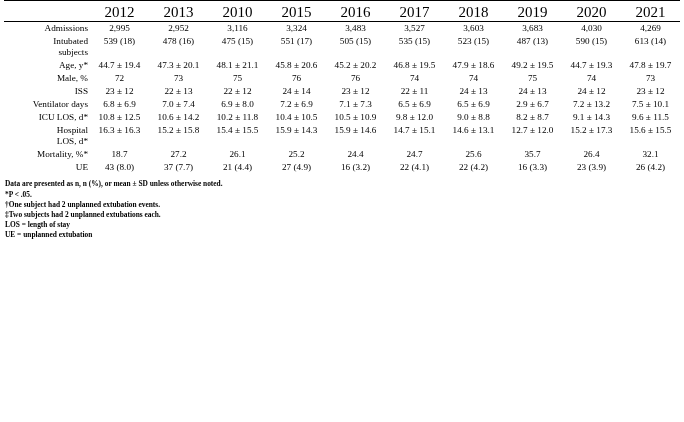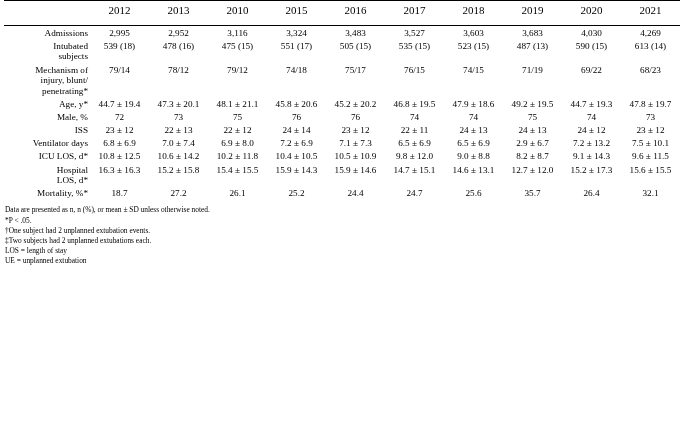--- a/index.html
+++ b/index.html
@@ -28,22 +28,22 @@
     font-size: 9.2px;
   }
   table.data th, table.data td {
     padding: 1.1px 2px;
     vertical-align: top;
     font-weight: normal;
     line-height: 1.18;
   }
   thead tr.head-row th {
     text-align: center;
-    font-size: 11px;
-    padding-bottom: 9px;
+    font-size: 15px;
+    padding-bottom: 0;
     padding-top: 2.5px;
   }
   thead tr.head-row th.rowlabel-head {
     text-align: left;
   }
   .rule-top {
     border-top: 1.1px solid #000;
   }
   .rule-mid {
     border-bottom: 0.7px solid #000;
@@ -66,20 +66,21 @@
     text-indent: 0;
   }
   .notes {
     margin-top: 5px;
     font-size: 7.4px;
     line-height: 1.38;
     padding-left: 1px;
   }
   .notes div {
     white-space: nowrap;
+    font-weight: bold;
   }
 </style>
 </head>
 <body>
 
 <div class="sheet">
 
   <table class="data">
     <colgroup>
       <col style="width:86px">
@@ -137,36 +138,20 @@
         <td class="val">475 (15)</td>
         <td class="val">551 (17)</td>
         <td class="val">505 (15)</td>
         <td class="val">535 (15)</td>
         <td class="val">523 (15)</td>
         <td class="val">487 (13)</td>
         <td class="val">590 (15)</td>
         <td class="val">613 (14)</td>
       </tr>
 
-      <tr>
-        <td class="rowlabel">
-          <span>Mechanism of</span>
-          <span class="indent">injury, blunt/ penetrating*</span>
-        </td>
-        <td class="val">79/14</td>
-        <td class="val">78/12</td>
-        <td class="val">79/12</td>
-        <td class="val">74/18</td>
-        <td class="val">75/17</td>
-        <td class="val">76/15</td>
-        <td class="val">74/15</td>
-        <td class="val">71/19</td>
-        <td class="val">69/22</td>
-        <td class="val">68/23</td>
-      </tr>
 
       <tr>
         <td class="rowlabel">
           <span>Age, y*</span>
         </td>
         <td class="val">44.7 ± 19.4</td>
         <td class="val">47.3 ± 20.1</td>
         <td class="val">48.1 ± 21.1</td>
         <td class="val">45.8 ± 20.6</td>
         <td class="val">45.2 ± 20.2</td>
@@ -267,20 +252,35 @@
         <td class="val">26.1</td>
         <td class="val">25.2</td>
         <td class="val">24.4</td>
         <td class="val">24.7</td>
         <td class="val">25.6</td>
         <td class="val">35.7</td>
         <td class="val">26.4</td>
         <td class="val">32.1</td>
       </tr>
 
+      <tr>
+        <td class="rowlabel">
+          <span>UE</span>
+        </td>
+        <td class="val">43 (8.0)</td>
+        <td class="val">37 (7.7)</td>
+        <td class="val">21 (4.4)</td>
+        <td class="val">27 (4.9)</td>
+        <td class="val">16 (3.2)</td>
+        <td class="val">22 (4.1)</td>
+        <td class="val">22 (4.2)</td>
+        <td class="val">16 (3.3)</td>
+        <td class="val">23 (3.9)</td>
+        <td class="val">26 (4.2)</td>
+      </tr>
 
 
 
     </tbody>
   </table>
 
   <div class="notes">
     <div>Data are presented as n, n (%), or mean ± SD unless otherwise noted.</div>
     <div>*P &lt; .05.</div>
     <div>†One subject had 2 unplanned extubation events.</div>

